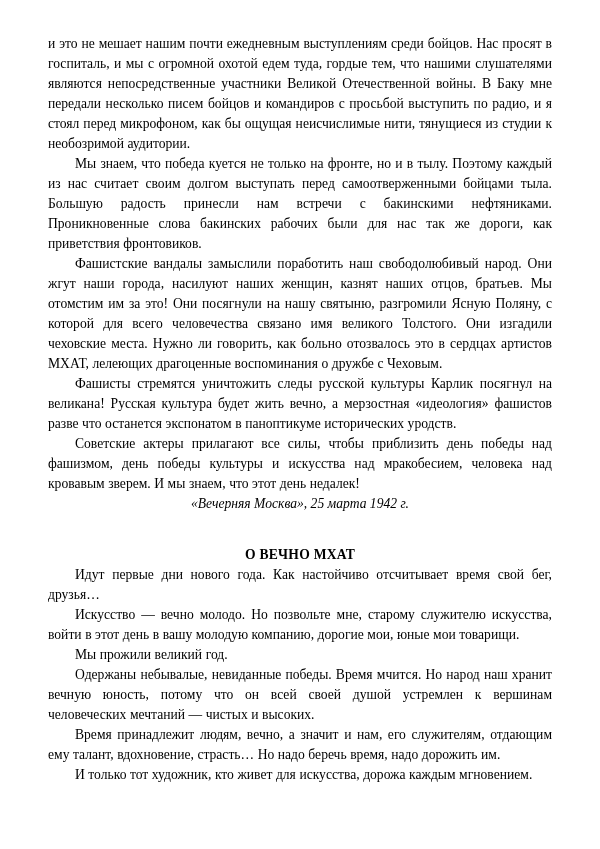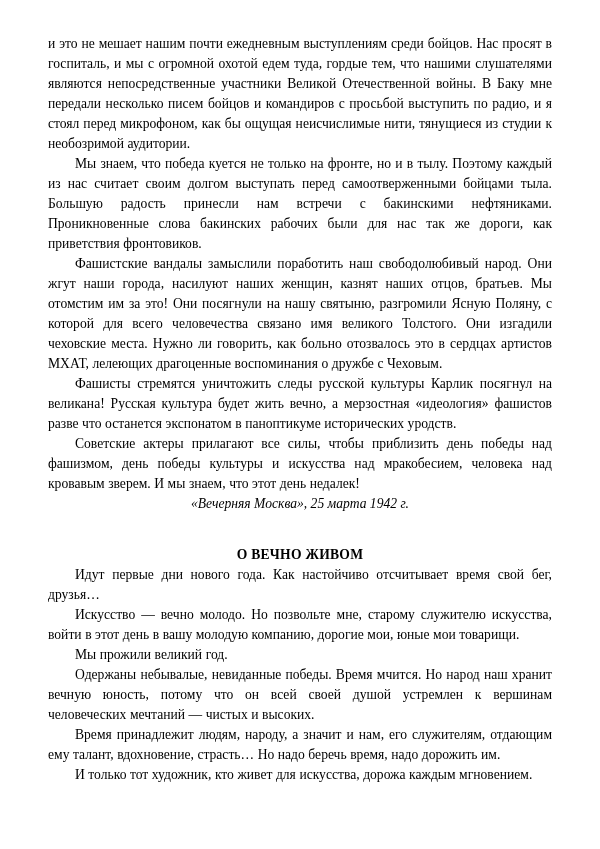--- a/index.html
+++ b/index.html
@@ -81,30 +81,30 @@
 
     <p class="para">Фашисты стремятся уничтожить следы русской культуры Карлик посягнул на великана! Русская культура будет жить вечно, а мерзостная «идеология» фашистов разве что останется экспонатом в паноптикуме исторических уродств.</p>
 
     <p class="para">Советские актеры прилагают все силы, чтобы приблизить день победы над фашизмом, день победы культуры и искусства над мракобесием, человека над кровавым зверем. И мы знаем, что этот день недалек!</p>
 
     <p class="attribution">«Вечерняя Москва», 25 марта 1942 г.</p>
 
     <div class="spacer-line"></div>
     <div class="spacer-half"></div>
 
-    <h2 class="section-heading">О ВЕЧНО ЖИВОМ</h2>
+    <h2 class="section-heading">О ВЕЧНО МХАТ</h2>
 
     <p class="para">Идут первые дни нового года. Как настойчиво отсчитывает время свой бег, друзья…</p>
 
     <p class="para">Искусство — вечно молодо. Но позвольте мне, старому служителю искусства, войти в этот день в вашу молодую компанию, дорогие мои, юные мои товарищи.</p>
 
     <p class="para">Мы прожили великий год.</p>
 
     <p class="para">Одержаны небывалые, невиданные победы. Время мчится. Но народ наш хранит вечную юность, потому что он всей своей душой устремлен к вершинам человеческих мечтаний — чистых и высоких.</p>
 
-    <p class="para">Время принадлежит людям, народу, а значит и нам, его служителям, отдающим ему талант, вдохновение, страсть… Но надо беречь время, надо дорожить им.</p>
+    <p class="para">Время принадлежит людям, вечно, а значит и нам, его служителям, отдающим ему талант, вдохновение, страсть… Но надо беречь время, надо дорожить им.</p>
 
 
     <p class="para">И только тот художник, кто живет для искусства, дорожа каждым мгновением.</p>
 
   </div>
 
 </div>
 
 </body></html>

